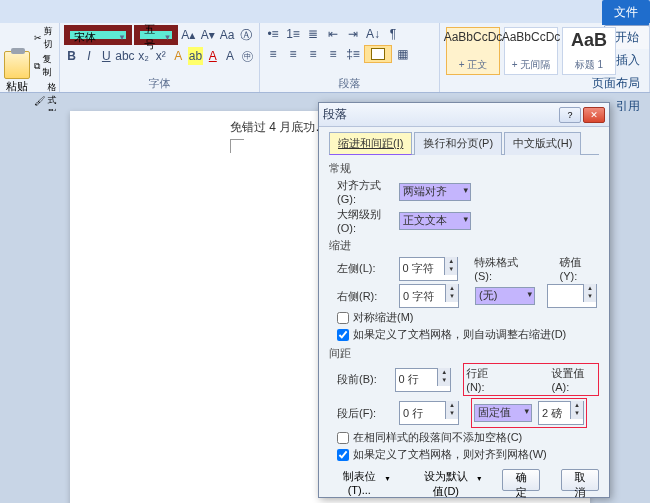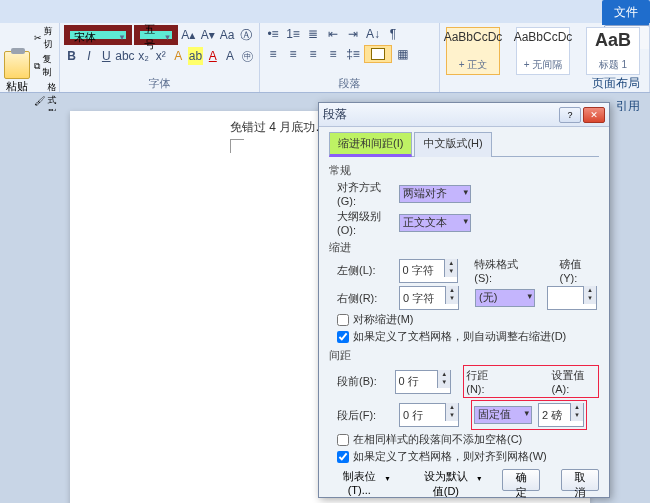--- a/index.html
+++ b/index.html
@@ -19,21 +19,21 @@
   .row { display: flex; gap: 2px; align-items: center; }
   .btn-icon { width: 18px; height: 18px; display: inline-flex; align-items: center; justify-content: center; font-size: 12px; color: #3b4f73; border: 1px solid transparent; }
   .combo { height: 20px; font-size: 11px; border: 6px solid #7f1d1d; background: #5eead4; display: inline-flex; align-items: center; padding: 4px 14px 0 4px; position: relative; }
   .combo::after { content: "▾"; position: absolute; right: 2px; font-size: 9px; color: #5b6e8f; }
   
   .clip-group { width: 60px; }
   .paste { display: flex; flex-direction: column; align-items: center; font-size: 11px; }
   .paste-ico { width: 26px; height: 28px; background: linear-gradient(#fff3c9,#ffd76a); border: 1px solid #c9a437; border-radius: 2px; position: relative; }
   .paste-ico::before { content:""; position:absolute; top:-4px; left:6px; width:14px; height:6px; background:#9aa3b0; border-radius:2px;}
   
-  .styles { display: flex; gap: 16px; padding: 2px; }
+  .styles { display: flex; gap: 4px; padding: 2px; }
   .style-card { width: 54px; height: 48px; border: 1px solid #c7d4ea; background: #fff; font-size: 10px; display: flex; flex-direction: column; align-items: center; justify-content: space-between; padding: 2px; }
   .style-card.active { border: 1px solid #f0b64e; background: #fff2cc; }
   .style-prev { font-size: 12px; color: #333; }
   .style-name { font-size: 10px; color: #5b6e8f; }
   
   
   .shade { border: 1px solid #f0b64e; background: #ffe398; width: 28px; height: 18px; display:inline-flex;align-items:center;justify-content:center;}
   .shade-inner { width:14px;height:12px;border:1px solid #8a6b00;background:#fff;}
   
   
@@ -46,21 +46,21 @@
   .dlg { position: absolute; left: 318px; top: 102px; width: 292px; height: 396px; background: #eef3f8; border: 1px solid #7a8aa5; box-shadow: 2px 2px 8px rgba(0,0,0,.3); display: flex; flex-direction: column; }
   .dlg-title { height: 24px; background: linear-gradient(#f3f7fd,#dfe8f6); display: flex; align-items: center; padding: 0 4px; border-bottom: 1px solid #b6c3da; }
   .dlg-title-text { flex: 1; font-size: 12px; color: #2b3a57; }
   .dlg-sys { display: flex; gap: 2px; }
   .sysbtn { width: 22px; height: 16px; border: 1px solid #97a7c4; background: linear-gradient(#f0f5fd,#d7e2f4); font-size: 9px; display:flex;align-items:center;justify-content:center; border-radius:2px;}
   .sysbtn.close { background: linear-gradient(#f08b7a,#d9472f); color:#fff; border-color:#a73423;}
   
   .dlg-body { flex: 1; padding: 4px 10px; font-size: 11px; color: #333; overflow: hidden; }
   .dlg-tabs { display: flex; border-bottom: 1px solid #9fb0cb; margin-bottom: 6px; }
   .dlg-tab { padding: 3px 8px; border: 1px solid #9fb0cb; border-bottom: none; margin-right: 2px; background: #e3eaf6; font-size: 11px; position: relative; top: 1px;}
-  .dlg-tab.active { background: #bef264; border-bottom: 3px solid #8b5cf6;}
+  .dlg-tab.active { background: #fef9c3; border-bottom: 1px solid #8b5cf6; text-decoration: underline;}
   
   .section-title { margin: 4px 0 2px 0; font-size: 11px; color: #444; }
   .field-row { display: flex; align-items: center; gap: 6px; margin: 2px 0 2px 8px; font-size: 11px;}
   .field-row label { width: 56px; }
   .sel { height: 18px; border: 1px solid #8c9cb6; background: #c4b5fd; font-size: 11px; padding: 0 14px 0 3px; position: relative; display: inline-block; min-width: 72px;}
   .sel::after { content: "▾"; position: absolute; right: 2px; top: 1px; font-size: 9px; color: #333;}
   .spin { height: 24px; width: 60px; border: 1px solid #8c9cb6; background: #fff; display: inline-flex; align-items: center; padding: 0 14px 0 3px; position: relative; font-size: 11px;}
   .spin::after { content:"▴\A▾"; white-space:pre; position:absolute; right:0; top:-1px; font-size:7px; line-height:8px; background:#e4e9f2; width:12px; text-align:center; border-left:1px solid #8c9cb6; height:18px;}
   
   .chk { display: flex; align-items: center; gap: 4px; margin: 2px 0 2px 8px; font-size: 11px;}
@@ -207,20 +207,21 @@
   <div class="dlg-title">
     <span class="dlg-title-text">段落</span>
     <div class="dlg-sys">
       <span class="sysbtn">?</span>
       <span class="sysbtn close">✕</span>
     </div>
   </div>
   <div class="dlg-body">
     <div class="dlg-tabs">
       <div class="dlg-tab active">缩进和间距(I)</div>
+      <div class="dlg-tab">换行和分页(P)</div>
       <div class="dlg-tab">中文版式(H)</div>
     </div>
 
     <div class="section-title">常规</div>
     <div class="field-row">
       <label>对齐方式(G):</label>
       <span class="sel">两端对齐</span>
     </div>
     <div class="field-row">
       <label>大纲级别(O):</label>

